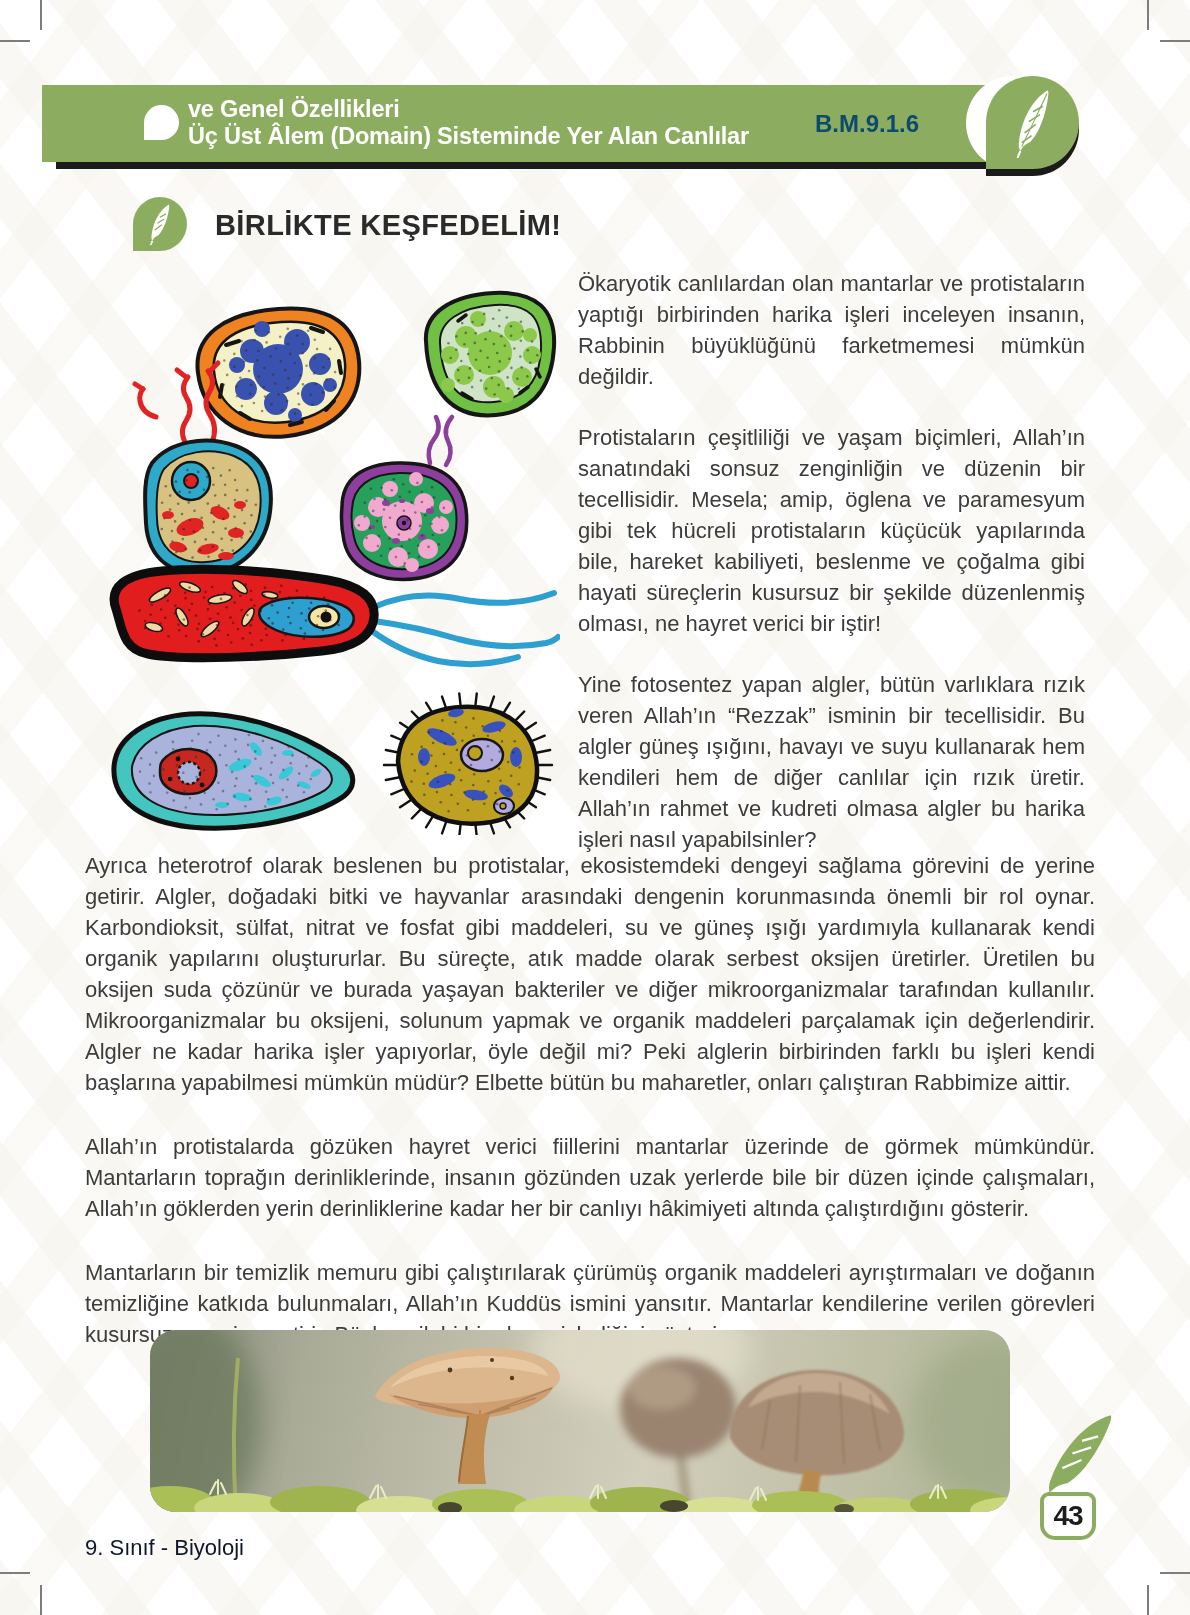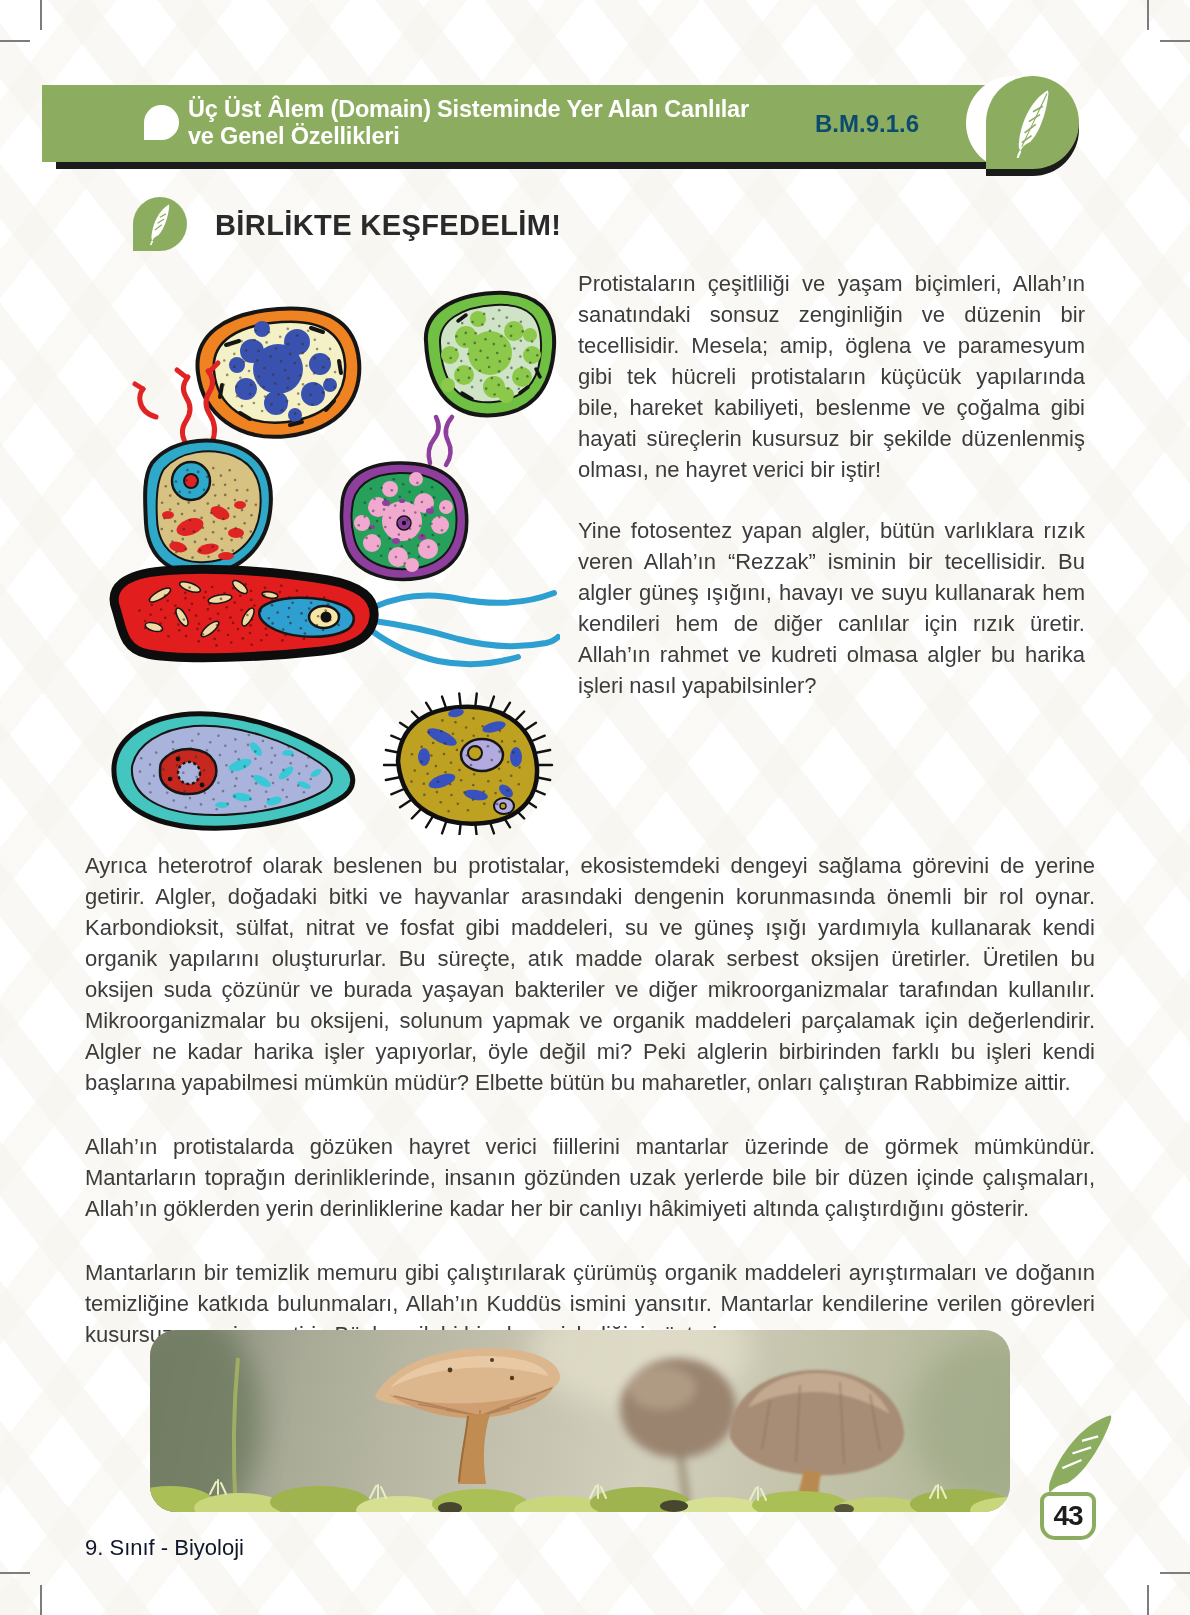--- a/index.html
+++ b/index.html
@@ -66,22 +66,22 @@
   <div class="crop" style="left:1147px;top:0;width:2px;height:30px"></div>
   <div class="crop" style="left:1160px;top:40px;width:30px;height:2px"></div>
   <div class="crop" style="left:1147px;top:1585px;width:2px;height:30px"></div>
   <div class="crop" style="left:1160px;top:1572px;width:30px;height:2px"></div>
   <div class="crop" style="left:40px;top:1585px;width:2px;height:30px"></div>
   <div class="crop" style="left:0;top:1572px;width:30px;height:2px"></div>
 
   <div class="banner">
     <div class="banner-drop"></div>
     <div class="banner-title">
+      <div>ve Genel Özellikleri</div>
       <div>Üç Üst Âlem (Domain) Sisteminde Yer Alan Canlılar</div>
-      <div>ve Genel Özellikleri</div>
     </div>
     <div class="banner-code">B.M.9.1.6</div>
   </div>
   <div class="notch"></div>
   <div class="tear-badge">
     <svg width="44" height="70" viewBox="0 0 60 100">
       <path d="M50,4 C30,16 14,44 10,76 C9,82 10,87 12,90 C15,83 20,80 26,77 C40,64 50,32 52,8 C52,4 51,3 50,4 Z" fill="#ffffff"></path>
       <path d="M12,90 C10,94 9,97 8,100" stroke="#ffffff" stroke-width="3" fill="none"></path>
       <path d="M18,64 L34,52 M24,48 L40,38 M30,34 L44,26 M14,78 L28,68" stroke="#8cad5f" stroke-width="2.4" fill="none"></path>
       <path d="M14,84 C26,58 40,30 50,8" stroke="#8cad5f" stroke-width="1.6" fill="none"></path>
@@ -818,20 +818,21 @@
           <circle cx="424.7" cy="476.2" r="1.3" fill="#222222" opacity="0.5"></circle>
           <circle cx="358.6" cy="546.3" r="1.3" fill="#222222" opacity="0.5"></circle>
           <circle cx="352.4" cy="455.4" r="1.3" fill="#222222" opacity="0.5"></circle>
           <circle cx="428.8" cy="519.3" r="1.3" fill="#222222" opacity="0.5"></circle>
           <circle cx="321.5" cy="516.6" r="1.3" fill="#222222" opacity="0.5"></circle>
         </g>
     </g>
   </svg>
 
   <div class="col-right">
+    <p>Ökaryotik canlılardan olan mantarlar ve protistaların yaptığı birbirinden harika işleri inceleyen insanın, Rabbinin büyüklüğünü farketmemesi mümkün değildir.</p>
     <p>Protistaların çeşitliliği ve yaşam biçimleri, Allah’ın sanatındaki sonsuz zenginliğin ve düzenin bir tecellisidir. Mesela; amip, öglena ve paramesyum gibi tek hücreli protistaların küçücük yapılarında bile, hareket kabiliyeti, beslenme ve çoğalma gibi hayati süreçlerin kusursuz bir şekilde düzenlenmiş olması, ne hayret verici bir iştir!</p>
     <p>Yine fotosentez yapan algler, bütün varlıklara rızık veren Allah’ın “Rezzak” isminin bir tecellisidir. Bu algler güneş ışığını, havayı ve suyu kullanarak hem kendileri hem de diğer canlılar için rızık üretir. Allah’ın rahmet ve kudreti olmasa algler bu harika işleri nasıl yapabilsinler?</p>
   </div>
 
   <div class="bottom-text">
     <p>Ayrıca heterotrof olarak beslenen bu protistalar, ekosistemdeki dengeyi sağlama görevini de yerine getirir. Algler, doğadaki bitki ve hayvanlar arasındaki dengenin korunmasında önemli bir rol oynar. Karbondioksit, sülfat, nitrat ve fosfat gibi maddeleri, su ve güneş ışığı yardımıyla kullanarak kendi organik yapılarını oluştururlar. Bu süreçte, atık madde olarak serbest oksijen üretirler. Üretilen bu oksijen suda çözünür ve burada yaşayan bakteriler ve diğer mikroorganizmalar tarafından kullanılır. Mikroorganizmalar bu oksijeni, solunum yapmak ve organik maddeleri parçalamak için değerlendirir. Algler ne kadar harika işler yapıyorlar, öyle değil mi? Peki alglerin birbirinden farklı bu işleri kendi başlarına yapabilmesi mümkün müdür? Elbette bütün bu maharetler, onları çalıştıran Rabbimize aittir.</p>
     <p>Allah’ın protistalarda gözüken hayret verici fiillerini mantarlar üzerinde de görmek mümkündür. Mantarların toprağın derinliklerinde, insanın gözünden uzak yerlerde bile bir düzen içinde çalışmaları, Allah’ın göklerden yerin derinliklerine kadar her bir canlıyı hâkimiyeti altında çalıştırdığını gösterir.</p>
     <p>Mantarların bir temizlik memuru gibi çalıştırılarak çürümüş organik maddeleri ayrıştırmaları ve doğanın temizliğine katkıda bulunmaları, Allah’ın Kuddüs ismini yansıtır. Mantarlar kendilerine verilen görevleri kusursuzca yerine getirir. Böylece ilahi bir planın işlediğini gösterir.</p>
   </div>
 

